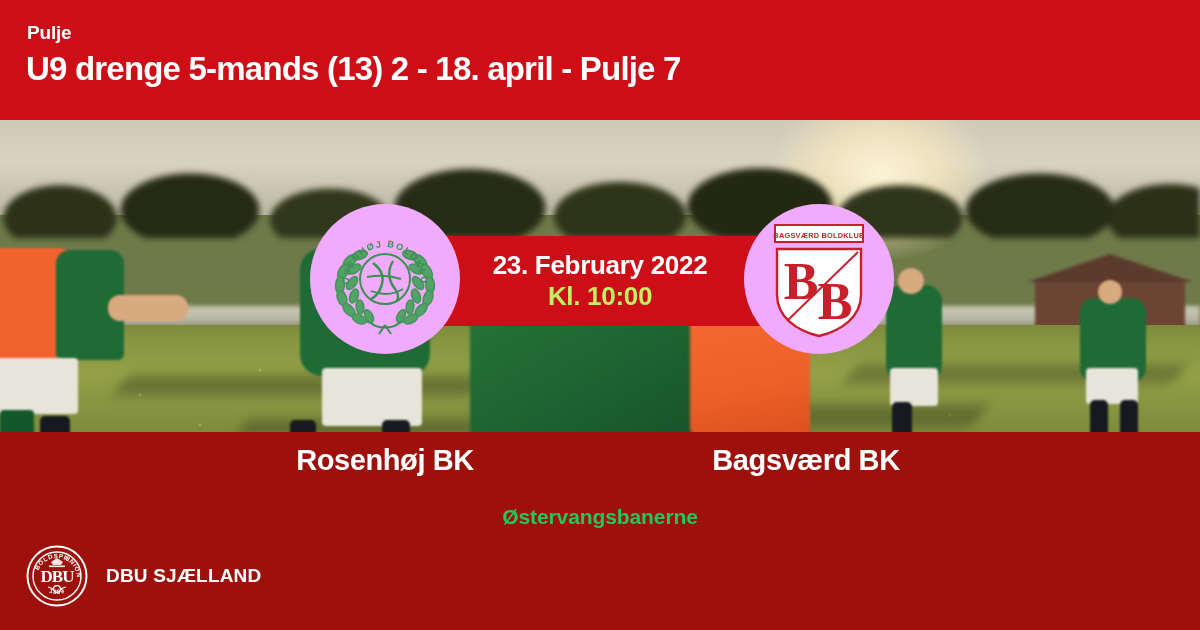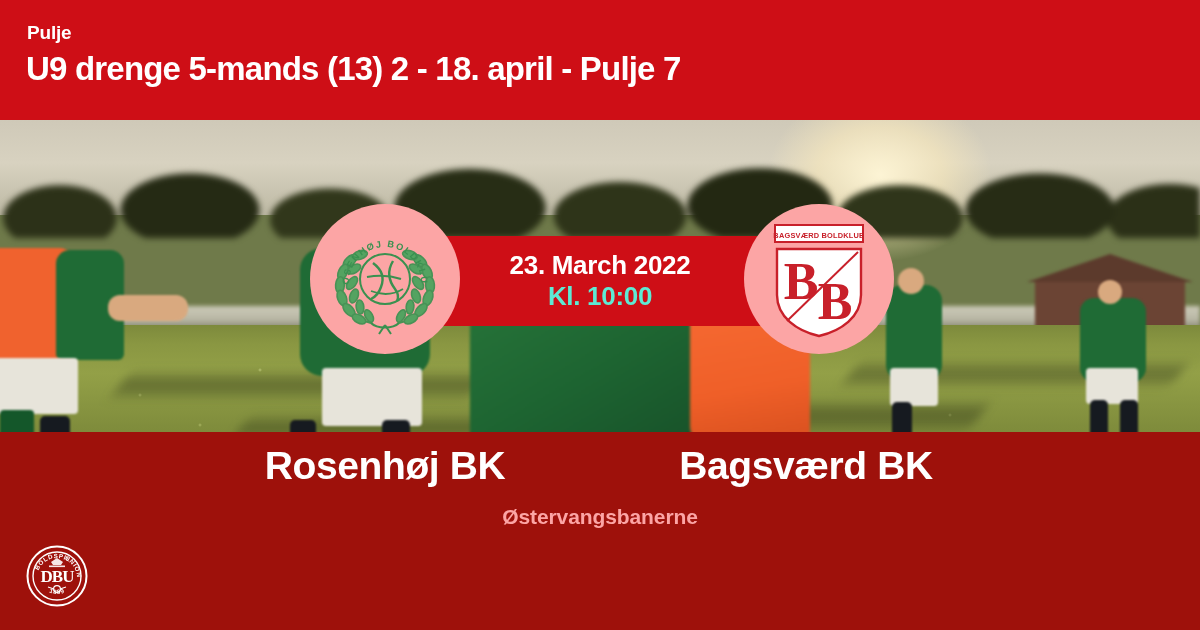--- a/index.html
+++ b/index.html
@@ -134,47 +134,47 @@
   .banner-text {
     position:absolute; left:0; top:0; width:540px; height:90px;
     display:flex; flex-direction:column; align-items:center; justify-content:center;
     gap:2px;
   }
   .banner-date {
     font-size:26px; font-weight:bold; color:#ffffff; letter-spacing:-0.3px;
     line-height:1.12;
   }
   .banner-time {
-    font-size:26px; font-weight:bold; color:#5eead4; letter-spacing:-0.3px;
+    font-size:26px; font-weight:bold; color:#bef264; letter-spacing:-0.3px;
     line-height:1.12;
   }
 
   
   .disc {
     position:absolute; width:150px; height:150px; border-radius:50%;
-    background:#fca5a5; z-index:6;
+    background:#f0abfc; z-index:6;
     display:flex; align-items:center; justify-content:center;
   }
   .disc-left  { left:310px; top:204px; }
   .disc-right { left:744px; top:204px; }
 
   
   .bottom {
     position:absolute; left:0; top:432px; width:1200px; height:198px;
     background:#9E110B;
   }
   .team-name {
     position:absolute; top:444px; width:380px; text-align:center;
-    font-size:39px; font-weight:bold; color:#ffffff; letter-spacing:-0.4px;
+    font-size:29px; font-weight:bold; color:#ffffff; letter-spacing:-0.4px;
   }
   .team-home { left:195px; }
   .team-away { left:616px; }
   .venue {
     position:absolute; left:0; top:505px; width:1200px; text-align:center;
-    font-size:21px; font-weight:bold; color:#fca5a5; letter-spacing:-0.1px;
+    font-size:21px; font-weight:bold; color:#22c55e; letter-spacing:-0.1px;
   }
   .footer {
     position:absolute; left:26px; top:545px;
     display:flex; align-items:center; gap:18px;
   }
   .footer-label {
     font-size:19px; font-weight:bold; color:#ffffff; letter-spacing:0.2px;
   }
 </style>
 </head>
@@ -225,21 +225,21 @@
     <div class="pl pl-torso-green" style="left:1080px;top:178px;width:66px;height:84px;border-radius:14px;"></div>
     <div class="pl pl-skin" style="left:1098px;top:160px;width:24px;height:24px;border-radius:50%;"></div>
     <div class="pl pl-short-white" style="left:1086px;top:248px;width:52px;height:36px;"></div>
     <div class="pl pl-leg-dark" style="left:1090px;top:280px;width:18px;height:58px;"></div>
     <div class="pl pl-leg-dark" style="left:1120px;top:280px;width:18px;height:58px;"></div>
 
   </div>
 
   <div class="banner">
     <div class="banner-text">
-      <div class="banner-date">23. March 2022</div>
+      <div class="banner-date">23. February 2022</div>
       <div class="banner-time">Kl. 10:00</div>
     </div>
   </div>
 
   <div class="disc disc-left">
     <svg width="124" height="124" viewBox="0 0 124 124">
       <defs>
         <path id="arcTop" d="M 26 66 A 36 36 0 0 1 98 66" fill="none"></path>
       </defs>
 
@@ -331,15 +331,16 @@
       </text>
 
       <path d="M25 17 L31 13 L37 17 L35 20 L27 20 Z" fill="#ffffff" opacity=".9"></path>
       <rect x="23" y="20.5" width="16" height="1.6" fill="#ffffff" opacity=".9"></rect>
 
       <text x="31" y="37" font-family="Liberation Serif, serif" font-size="17" font-weight="bold" fill="#ffffff" text-anchor="middle" letter-spacing="-1">DBU</text>
 
       <circle cx="31" cy="44" r="3.4" fill="none" stroke="#ffffff" stroke-width="1.2"></circle>
       <path d="M22 42 L28 44 M40 42 L34 44" stroke="#ffffff" stroke-width="1.2" fill="none"></path>
     </svg>
+    <div class="footer-label">DBU SJÆLLAND</div>
   </div>
 
 </div>
 
 </body></html>

